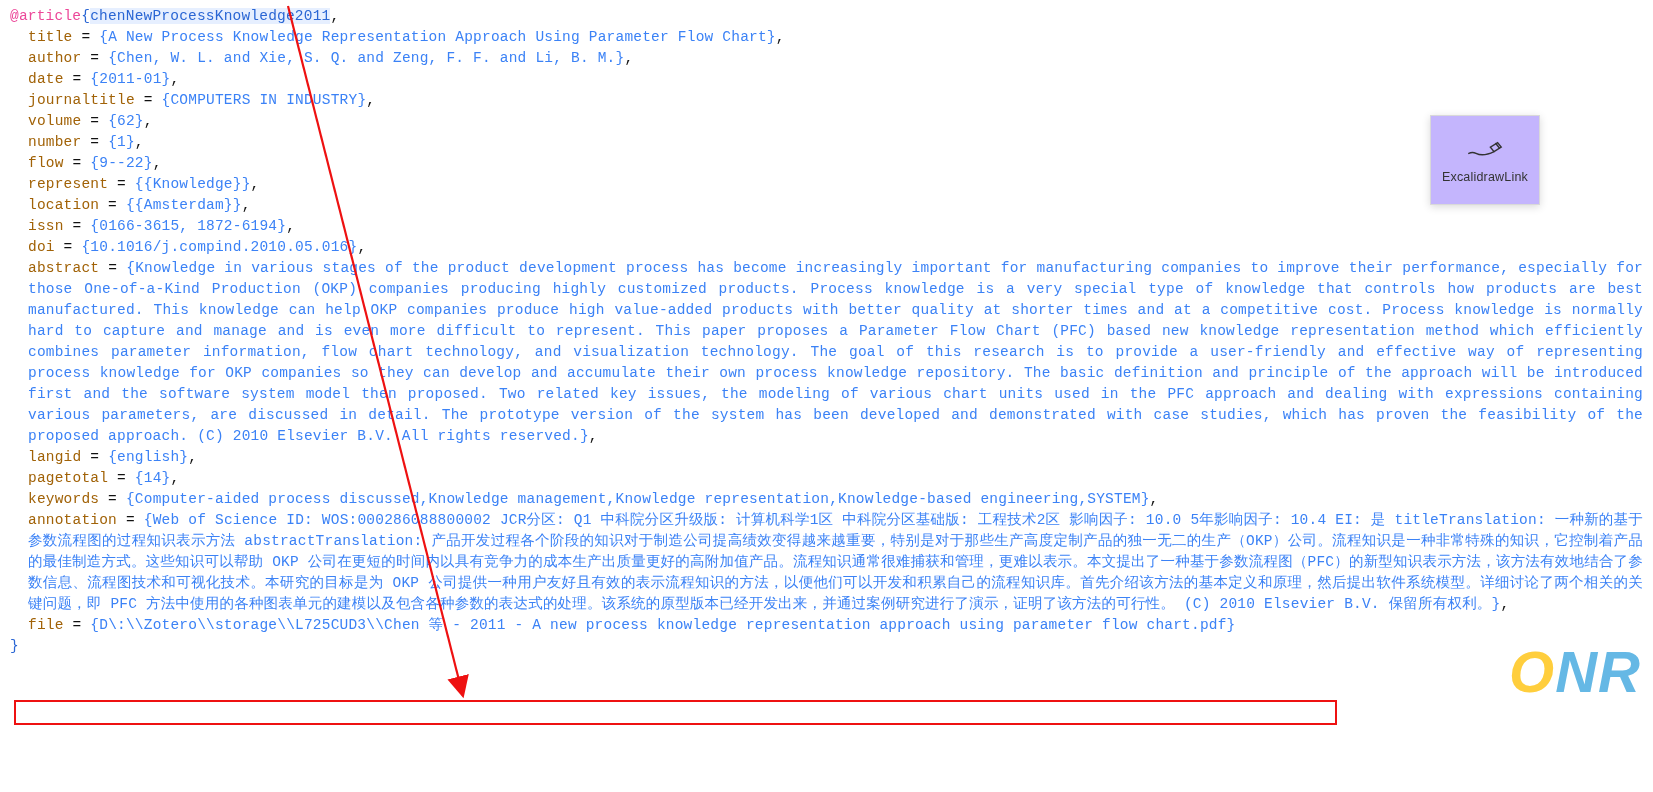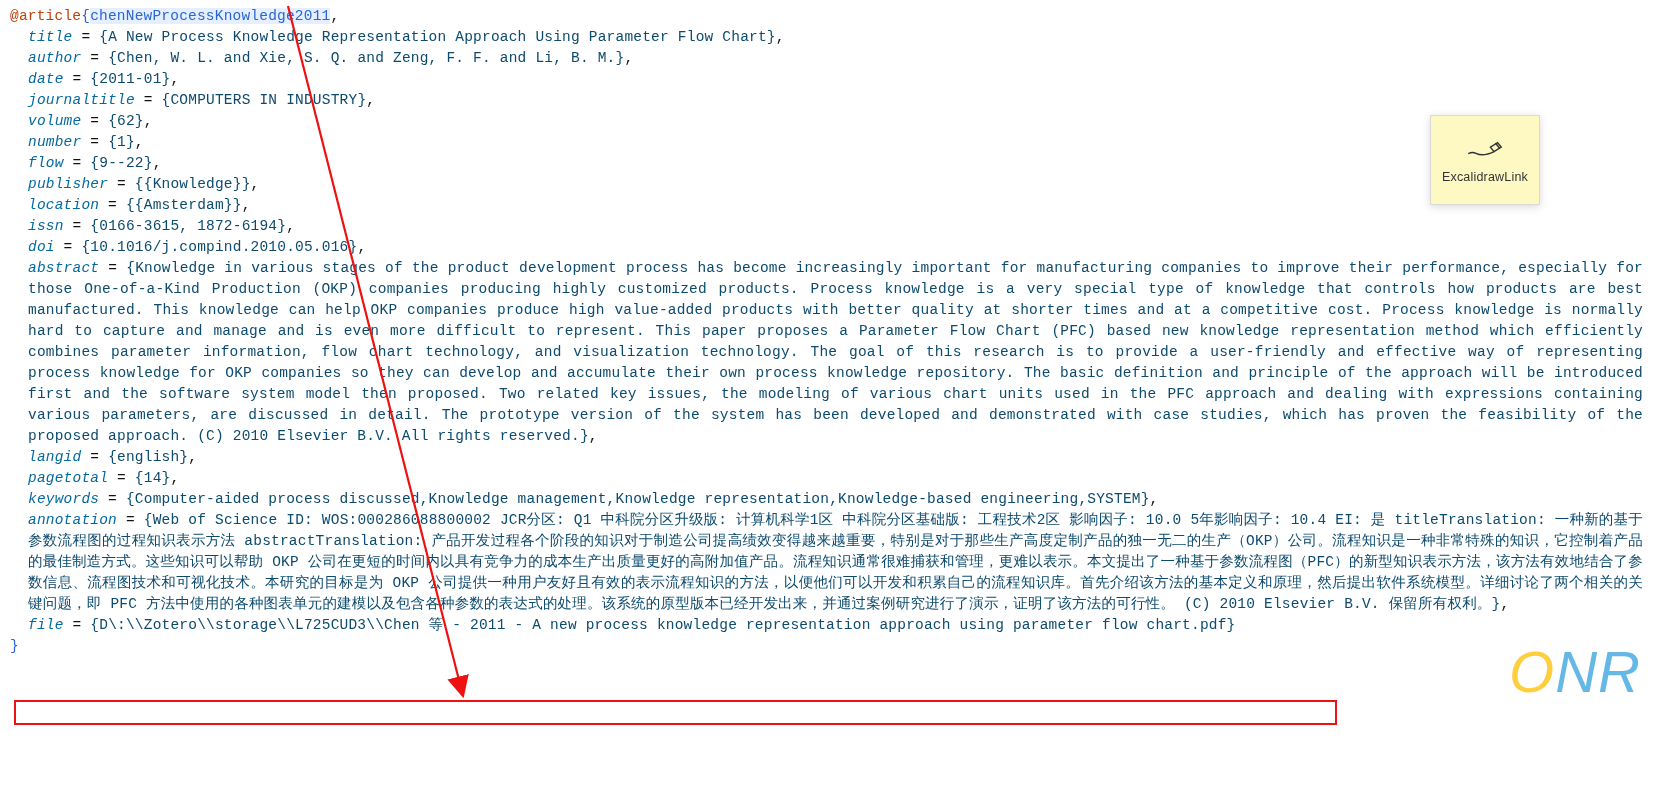--- a/index.html
+++ b/index.html
@@ -15,25 +15,25 @@
     overflow: hidden;
     letter-spacing: 0.2px;
   }
   .code-block {
     padding: 6px 10px 10px 10px;
     white-space: normal;
     position: relative;
   }
   .line { padding-left: 18px; text-align: justify; }
   .first-line { padding-left: 0; }
-  .entry-type { color: #c2410c; }
+  .entry-type { color: #ec4899; }
   .citekey { color: #2a66d4; background: #e6efff; }
-  .field-key { color: #0369a1; font-style: italic; }
+  .field-key { color: #a16207; }
   .brace { color: #2a66d4; }
-  .plain { color: #0c4a6e; }
+  .plain { color: #3b82f6; }
   .eq { color: #111; }
   .comma { color: #111; }
 
   .arrow {
     position: absolute;
     top: 6px;
     left: 288px;
     pointer-events: none;
   }
   .arrow svg { overflow: visible; }
@@ -47,40 +47,40 @@
     border: 2px solid #e11;
     pointer-events: none;
   }
 
   .excalidraw-card {
     position: absolute;
     top: 115px;
     right: 113px;
     width: 110px;
     height: 90px;
-    background: #fef9c3;
+    background: #c4b5fd;
     border: 1px solid #d9d9d9;
     box-shadow: 0 2px 8px rgba(0,0,0,0.15);
     display: flex;
     flex-direction: column;
     align-items: center;
     justify-content: center;
     font-family: -apple-system, "Segoe UI", sans-serif;
     font-size: 12.5px;
     color: #333;
   }
   .excalidraw-card svg { width: 36px; height: 28px; }
 
   .watermark {
     position: absolute;
     right: 12px;
     bottom: 78px;
     font-family: Arial, sans-serif;
     font-size: 58px;
-    font-weight: 400;
+    font-weight: 700;
     font-style: italic;
     letter-spacing: 1px;
     pointer-events: none;
     opacity: 0.95;
   }
   .watermark .wm-o { color: #ffcc33; }
   .watermark .wm-n { color: #5db5e4; }
   .watermark .wm-r { color: #5db5e4; }
 </style>
 </head>
@@ -92,21 +92,21 @@
     <span class="entry-type">@article</span><span class="brace">{</span><span class="citekey">chenNewProcessKnowledge2011</span><span class="comma">,</span>
   </div>
 
   <div class="line"><span class="field-key">title</span><span class="eq"> = </span><span class="plain">{A New Process Knowledge Representation Approach Using Parameter Flow Chart}</span><span class="comma">,</span></div>
   <div class="line"><span class="field-key">author</span><span class="eq"> = </span><span class="plain">{Chen, W. L. and Xie, S. Q. and Zeng, F. F. and Li, B. M.}</span><span class="comma">,</span></div>
   <div class="line"><span class="field-key">date</span><span class="eq"> = </span><span class="plain">{2011-01}</span><span class="comma">,</span></div>
   <div class="line"><span class="field-key">journaltitle</span><span class="eq"> = </span><span class="plain">{COMPUTERS IN INDUSTRY}</span><span class="comma">,</span></div>
   <div class="line"><span class="field-key">volume</span><span class="eq"> = </span><span class="plain">{62}</span><span class="comma">,</span></div>
   <div class="line"><span class="field-key">number</span><span class="eq"> = </span><span class="plain">{1}</span><span class="comma">,</span></div>
   <div class="line"><span class="field-key">flow</span><span class="eq"> = </span><span class="plain">{9--22}</span><span class="comma">,</span></div>
-  <div class="line"><span class="field-key">publisher</span><span class="eq"> = </span><span class="plain">{{Knowledge}}</span><span class="comma">,</span></div>
+  <div class="line"><span class="field-key">represent</span><span class="eq"> = </span><span class="plain">{{Knowledge}}</span><span class="comma">,</span></div>
   <div class="line"><span class="field-key">location</span><span class="eq"> = </span><span class="plain">{{Amsterdam}}</span><span class="comma">,</span></div>
   <div class="line"><span class="field-key">issn</span><span class="eq"> = </span><span class="plain">{0166-3615, 1872-6194}</span><span class="comma">,</span></div>
   <div class="line"><span class="field-key">doi</span><span class="eq"> = </span><span class="plain">{10.1016/j.compind.2010.05.016}</span><span class="comma">,</span></div>
   <div class="line"><span class="field-key">abstract</span><span class="eq"> = </span><span class="plain">{Knowledge in various stages of the product development process has become increasingly important for manufacturing companies to improve their performance, especially for those One-of-a-Kind Production (OKP) companies producing highly customized products. Process knowledge is a very special type of knowledge that controls how products are best manufactured. This knowledge can help OKP companies produce high value-added products with better quality at shorter times and at a competitive cost. Process knowledge is normally hard to capture and manage and is even more difficult to represent. This paper proposes a Parameter Flow Chart (PFC) based new knowledge representation method which efficiently combines parameter information, flow chart technology, and visualization technology. The goal of this research is to provide a user-friendly and effective way of representing process knowledge for OKP companies so they can develop and accumulate their own process knowledge repository. The basic definition and principle of the approach will be introduced first and the software system model then proposed. Two related key issues, the modeling of various chart units used in the PFC approach and dealing with expressions containing various parameters, are discussed in detail. The prototype version of the system has been developed and demonstrated with case studies, which has proven the feasibility of the proposed approach. (C) 2010 Elsevier B.V. All rights reserved.}</span><span class="comma">,</span></div>
   <div class="line"><span class="field-key">langid</span><span class="eq"> = </span><span class="plain">{english}</span><span class="comma">,</span></div>
   <div class="line"><span class="field-key">pagetotal</span><span class="eq"> = </span><span class="plain">{14}</span><span class="comma">,</span></div>
   <div class="line"><span class="field-key">keywords</span><span class="eq"> = </span><span class="plain">{Computer-aided process discussed,Knowledge management,Knowledge representation,Knowledge-based engineering,SYSTEM}</span><span class="comma">,</span></div>
   <div class="line"><span class="field-key">annotation</span><span class="eq"> = </span><span class="plain">{Web of Science ID: WOS:000286088800002 JCR分区: Q1 中科院分区升级版: 计算机科学1区 中科院分区基础版: 工程技术2区 影响因子: 10.0 5年影响因子: 10.4 EI: 是 titleTranslation: 一种新的基于参数流程图的过程知识表示方法 abstractTranslation:  产品开发过程各个阶段的知识对于制造公司提高绩效变得越来越重要，特别是对于那些生产高度定制产品的独一无二的生产（OKP）公司。流程知识是一种非常特殊的知识，它控制着产品的最佳制造方式。这些知识可以帮助 OKP 公司在更短的时间内以具有竞争力的成本生产出质量更好的高附加值产品。流程知识通常很难捕获和管理，更难以表示。本文提出了一种基于参数流程图（PFC）的新型知识表示方法，该方法有效地结合了参数信息、流程图技术和可视化技术。本研究的目标是为 OKP 公司提供一种用户友好且有效的表示流程知识的方法，以便他们可以开发和积累自己的流程知识库。首先介绍该方法的基本定义和原理，然后提出软件系统模型。详细讨论了两个相关的关键问题，即 PFC 方法中使用的各种图表单元的建模以及包含各种参数的表达式的处理。该系统的原型版本已经开发出来，并通过案例研究进行了演示，证明了该方法的可行性。 (C) 2010 Elsevier B.V. 保留所有权利。}</span><span class="comma">,</span></div>
   <div class="line"><span class="field-key">file</span><span class="eq"> = </span><span class="plain">{D\:\\Zotero\\storage\\L725CUD3\\Chen 等 - 2011 - A new process knowledge representation approach using parameter flow chart.pdf}</span></div>
   <div class="line first-line"><span class="brace">}</span></div>

